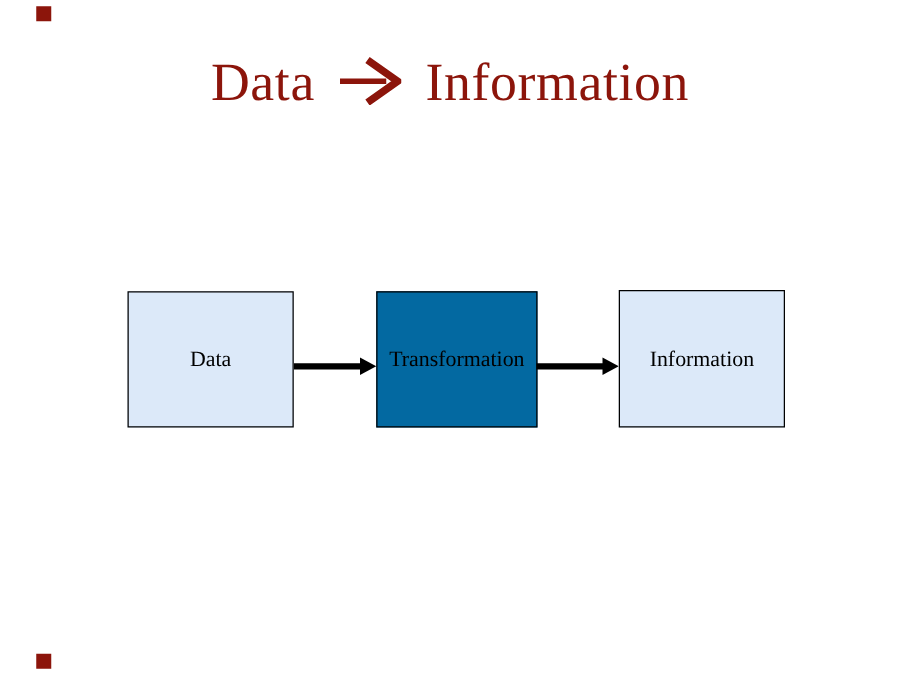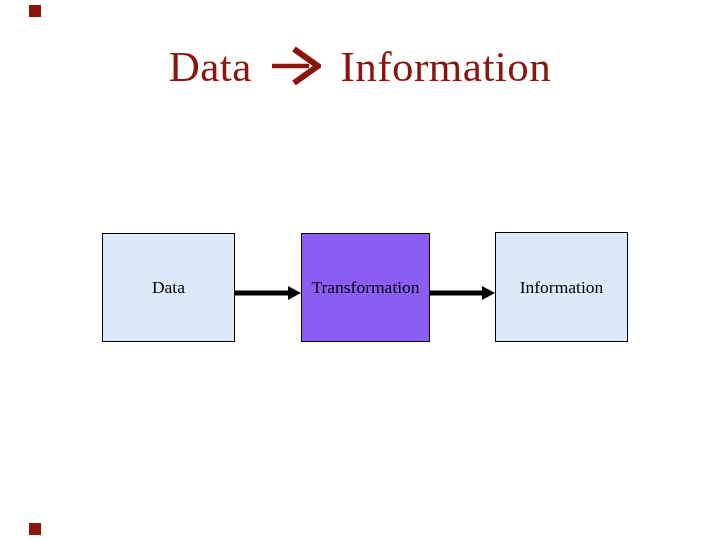--- a/index.html
+++ b/index.html
@@ -92,21 +92,21 @@
 
   <div class="box box-data" style="background: rgb(220, 233, 249);">
     <span>Data</span>
   </div>
 
   <svg class="connector first" width="66" height="18" viewBox="0 0 66 18">
     <line x1="0" y1="9" x2="56" y2="9" stroke="#000000" stroke-width="5"></line>
     <polygon points="53,2 66,9 53,16" fill="#000000"></polygon>
   </svg>
 
-  <div class="box box-transform" style="background: #8b5cf6;">
+  <div class="box box-transform" style="background: #0369a1;">
     <span>Transformation</span>
   </div>
 
   <svg class="connector second" width="66" height="18" viewBox="0 0 66 18">
     <line x1="0" y1="9" x2="56" y2="9" stroke="#000000" stroke-width="5"></line>
     <polygon points="53,2 66,9 53,16" fill="#000000"></polygon>
   </svg>
 
   <div class="box box-information" style="background: rgb(220, 233, 249);">
     <span>Information</span>

